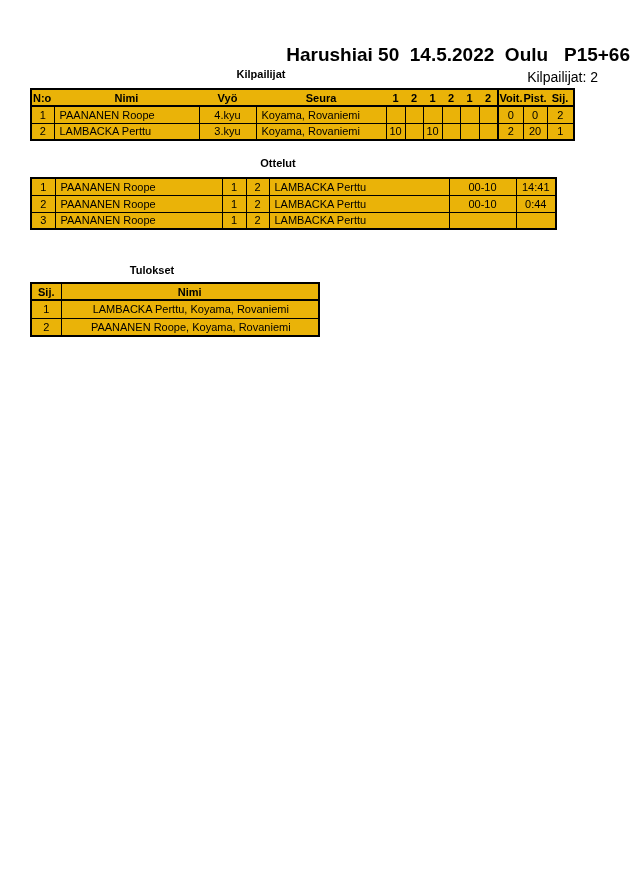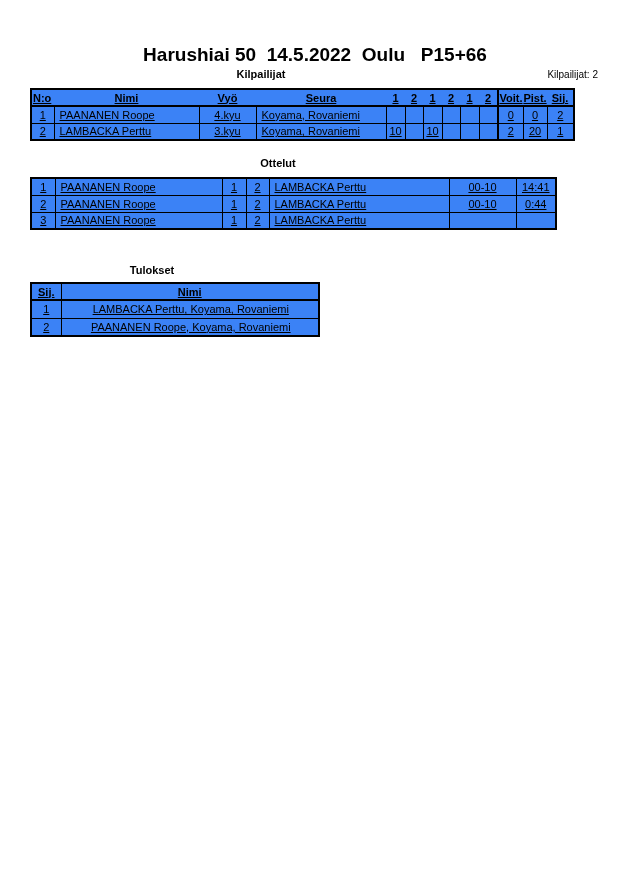--- a/index.html
+++ b/index.html
@@ -4,34 +4,34 @@
 <style>
   * { margin:0; padding:0; box-sizing:border-box; }
   html,body { background:#e8e8e8; }
   .page {
     position:relative; width:630px; height:891px; margin:0 auto;
     background:#ffffff; color:#000;
     font-family:"Liberation Sans", sans-serif;
   }
   .title {
     position:absolute; top:44px; left:0; width:630px;
-    text-align:center; font-weight:bold; font-size:19px;
+    text-align:right; font-weight:bold; font-size:19px;
     white-space:pre; letter-spacing:0px;
   }
   .h-label {
     position:absolute; transform:translateX(-50%);
     font-weight:bold; font-size:11px; white-space:nowrap;
   }
   .count-label {
     position:absolute; top:69px; right:32px;
-    font-size:10px; white-space:nowrap;
+    font-size:14px; white-space:nowrap;
   }
   table.tbl {
     position:absolute; border-collapse:collapse; table-layout:fixed;
-    background:#3b82f6; border:2px solid #000;text-decoration:underline;
+    background:#eab308; border:2px solid #000;
   }
   .tbl th, .tbl td {
     font-family:"Liberation Sans", sans-serif; font-size:11px; color:#000;
     padding:0; overflow:hidden; white-space:nowrap; vertical-align:middle;
   }
   .tbl th {
     font-weight:bold; border:none; border-bottom:2px solid #000;
     height:17px; text-align:center;
   }
   .tbl td { border:1px solid #000; height:17px; text-align:center; }

